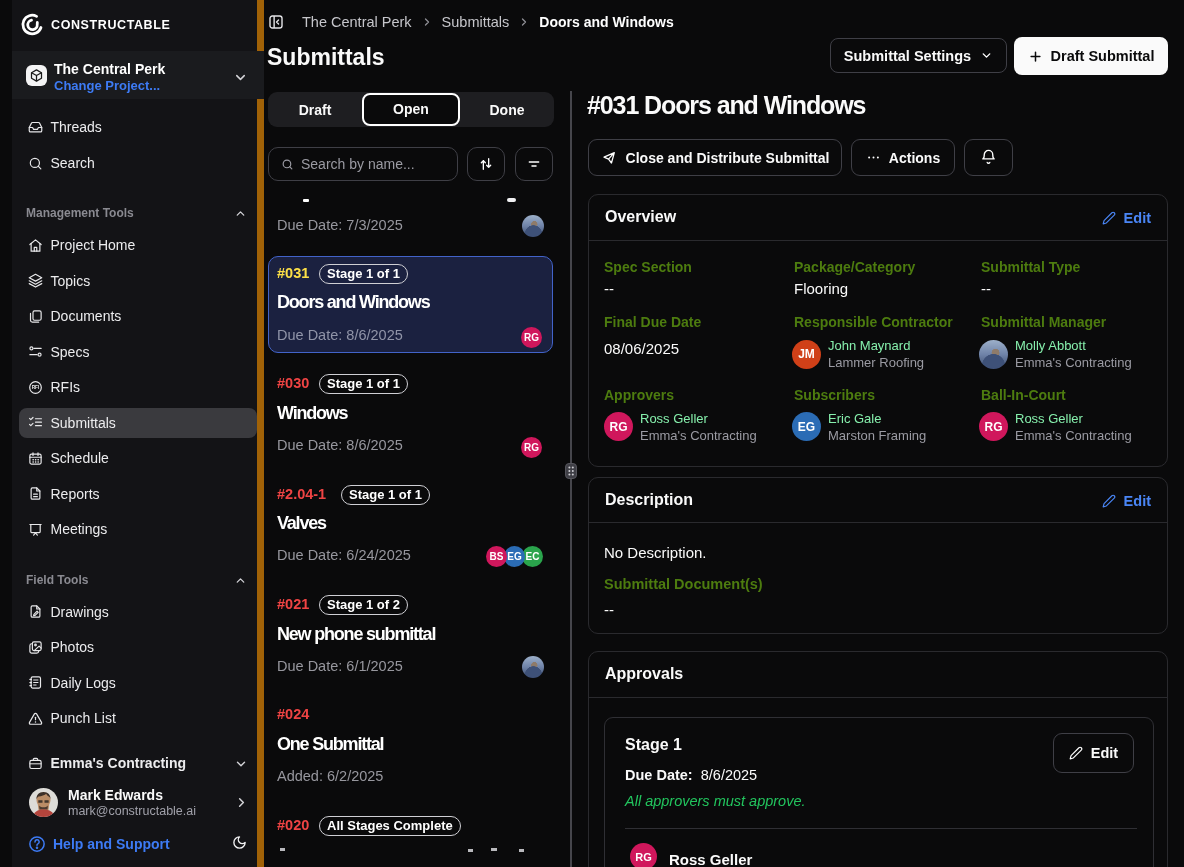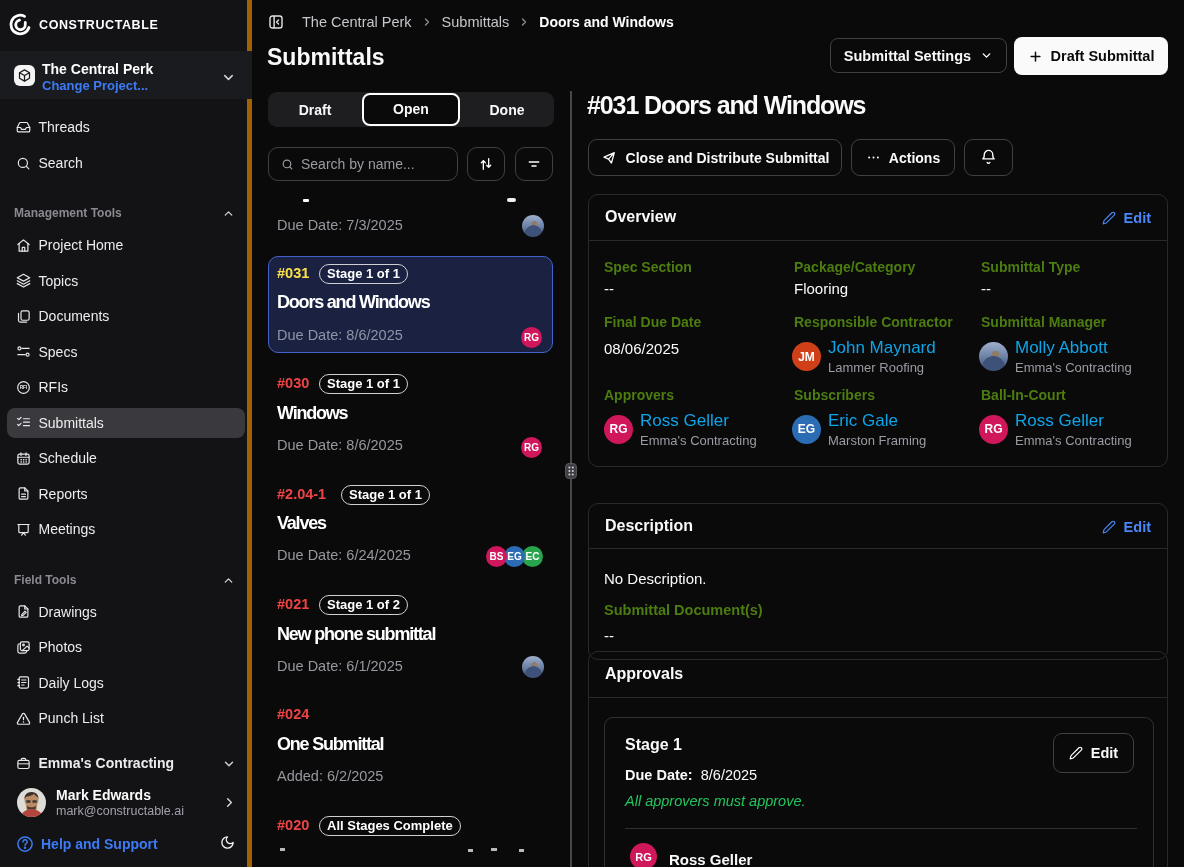--- a/index.html
+++ b/index.html
@@ -2,21 +2,21 @@
 <html><head>
 <meta charset="utf-8">
 <style>
   * { margin:0; padding:0; box-sizing:border-box; }
   html,body { width:1184px; height:867px; overflow:hidden; }
   body { background:#0a0a0b; font-family:"Liberation Sans", sans-serif; color:#fafafa; position:relative; }
   .abs { position:absolute; }
   svg { display:block; }
 
   
-  #sidebar { position:absolute; left:0; top:0; width:252px; height:867px; background:#131316; border-right:5px solid #a16207; }
+  #sidebar { position:absolute; left:12px; top:0; width:252px; height:867px; background:#131316; border-right:7px solid #a16207; }
   .logo-row { position:absolute; left:8px; top:12px; display:flex; align-items:center; gap:6px; }
   .logo-text { font-size:12.5px; font-weight:bold; letter-spacing:0.6px; color:#fff; }
   .proj-band { position:absolute; left:0; top:51px; width:252px; height:48px; background:#1a1b1e; }
   .proj-icon { position:absolute; left:14px; top:14px; width:21px; height:21px; background:#f4f4f5; border-radius:6px; display:flex; align-items:center; justify-content:center; }
   .proj-name { position:absolute; left:42px; top:10px; font-size:14px; font-weight:bold; color:#fff; }
   .proj-change { position:absolute; left:42px; top:27px; font-size:13px; font-weight:bold; color:#3d7bf5; }
   .nav-item { position:absolute; left:7px; width:238px; height:30px; display:flex; align-items:center; gap:8px; padding-left:8.5px; border-radius:8px; font-size:14px; color:#ececee; }
   .nav-item.active { background:#3a3a3e; }
   .nav-item svg { flex:0 0 auto; color:#e8e8ea; }
   .sec-label { position:absolute; left:14px; font-size:12px; font-weight:bold; color:#8a8a91; }
@@ -372,21 +372,21 @@
 </div>
 
 <style>
   .card { position:absolute; border:1px solid #2a2a2e; border-radius:10px; }
   .card-h { position:absolute; left:16px; top:13px; font-size:16px; font-weight:bold; }
   .edit-link { position:absolute; right:16px; top:15px; display:flex; align-items:center; gap:8px; color:#4a86f6; font-size:14.5px; font-weight:bold; }
   .card-div { position:absolute; left:0; width:100%; height:1px; background:#2a2a2e; }
   .olabel { font-size:14px; font-weight:bold; color:#4d7c0f; }
   .oval { font-size:15px; color:#fafafa; }
   .person { position:absolute; display:flex; align-items:center; gap:7px; }
-  .pname { font-size:17px; color:#0ea5e9; }
+  .pname { font-size:13px; color:#86efac; }
   .psub { font-size:13px; color:#9b9ba3; margin-top:2px; }
 </style>
 <div class="card" style="left:588px; top:194px; width:580px; height:273px;">
   <div class="card-h">Overview</div>
   <div class="edit-link"><svg width="14" height="14" viewBox="0 0 24 24" fill="none" stroke="currentColor" stroke-width="2" stroke-linecap="round" stroke-linejoin="round">
         <path d="M17 3a2.8 2.8 0 1 1 4 4L7.5 20.5 2 22l1.5-5.5z"></path>
       </svg>Edit</div>
   <div class="card-div" style="top:45px;"></div>
   <div class="abs olabel" style="left:15px; top:63.5px;">Spec Section</div>
   <div class="abs olabel" style="left:205px; top:63.5px;">Package/Category</div>
@@ -433,21 +433,21 @@
   </div>
   <div class="person" style="left:390px; top:215.5px;">
     <div class="av" style="width:29px; height:29px; background:#d0175c; font-size:12px;">RG</div>
     <div>
         <div class="pname">Ross Geller</div>
         <div class="psub">Emma's Contracting</div>
       </div>
   </div>
 </div>
 
-<div class="card" style="left:588px; top:503px; width:580px; height:157px;">
+<div class="card" style="left:588px; top:477px; width:580px; height:157px;">
   <div class="card-h">Description</div>
   <div class="edit-link"><svg width="14" height="14" viewBox="0 0 24 24" fill="none" stroke="currentColor" stroke-width="2" stroke-linecap="round" stroke-linejoin="round">
         <path d="M17 3a2.8 2.8 0 1 1 4 4L7.5 20.5 2 22l1.5-5.5z"></path>
       </svg>Edit</div>
   <div class="card-div" style="top:44px;"></div>
   <div class="abs oval" style="left:15px; top:66px;">No Description.</div>
   <div class="abs olabel" style="left:15px; top:98px; font-size:14.5px;">Submittal Document(s)</div>
   <div class="abs oval" style="left:15px; top:123px;">--</div>
 </div>
 

